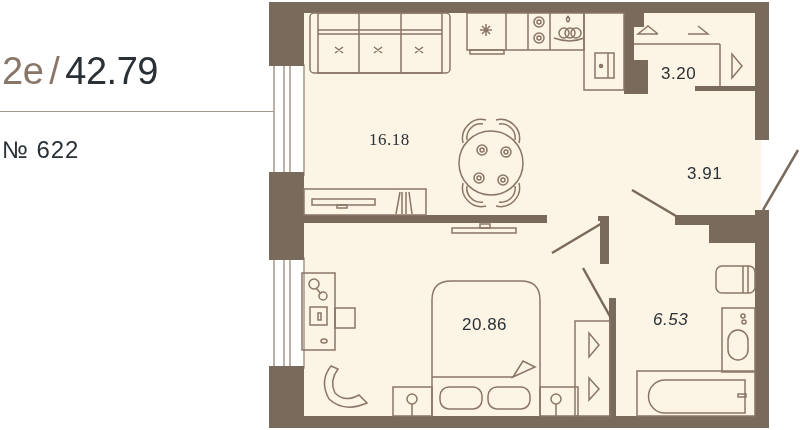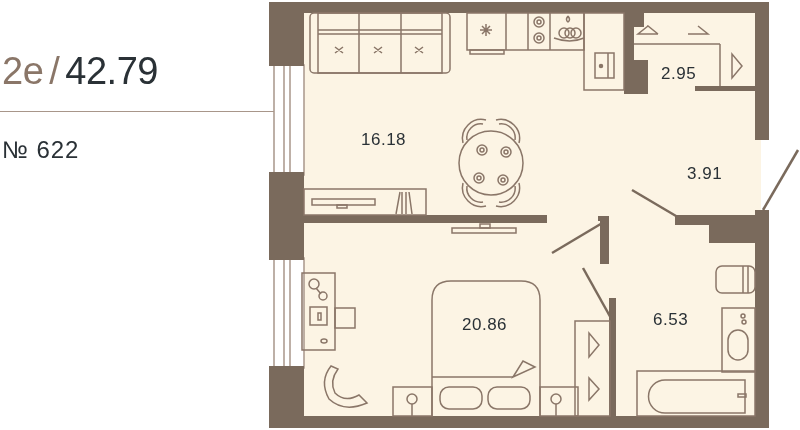--- a/index.html
+++ b/index.html
@@ -179,17 +179,17 @@
       <rect x="728" y="330" width="20" height="30" rx="10"></rect>
       <circle cx="743" cy="316" r="2"></circle>
         <circle cx="744" cy="322" r="2"></circle>
       <rect x="637" y="371" width="118" height="45"></rect>
       <path d="M665 380 h80 v33 h-80 a16 16 0 0 1 0 -33"></path>
       <rect x="738" y="394" width="8" height="3"></rect>
     </g>
   </g>
 </svg>
 
-<div class="room-label" style="left:361px;top:130px;">16.18</div>
-<div class="room-label" style="left:661px;top:64px;">2.95</div>
+<div class="room-label" style="left:369px;top:130px;font-family:Liberation Serif, serif;">16.18</div>
+<div class="room-label" style="left:661px;top:64px;">3.20</div>
 <div class="room-label" style="left:687px;top:164px;">3.91</div>
 <div class="room-label" style="left:462px;top:315px;">20.86</div>
-<div class="room-label" style="left:653px;top:310px;">6.53</div>
+<div class="room-label" style="left:653px;top:310px;font-style:italic;">6.53</div>
 
 </body></html>

